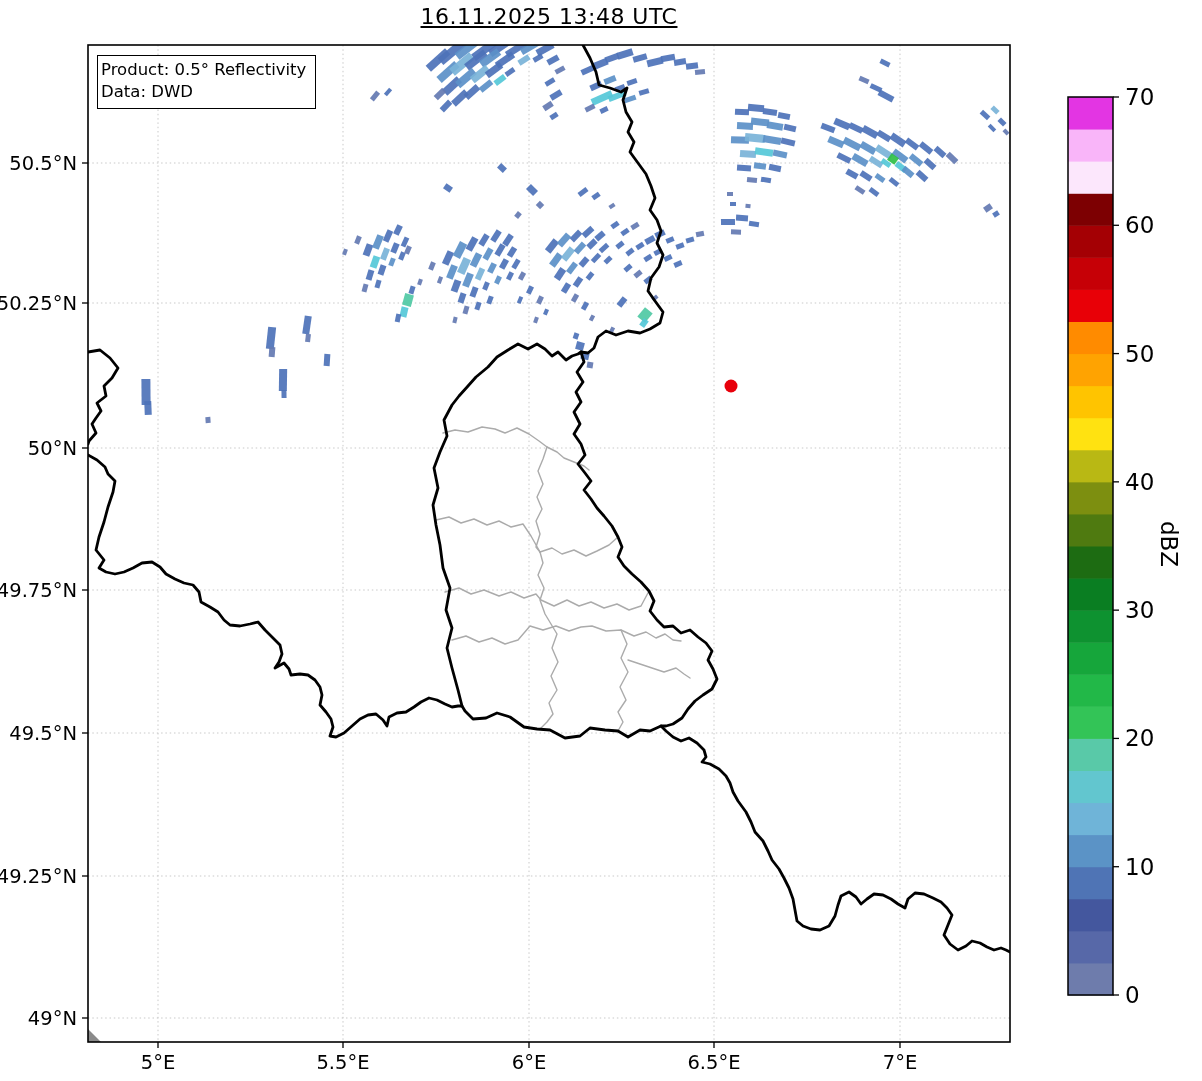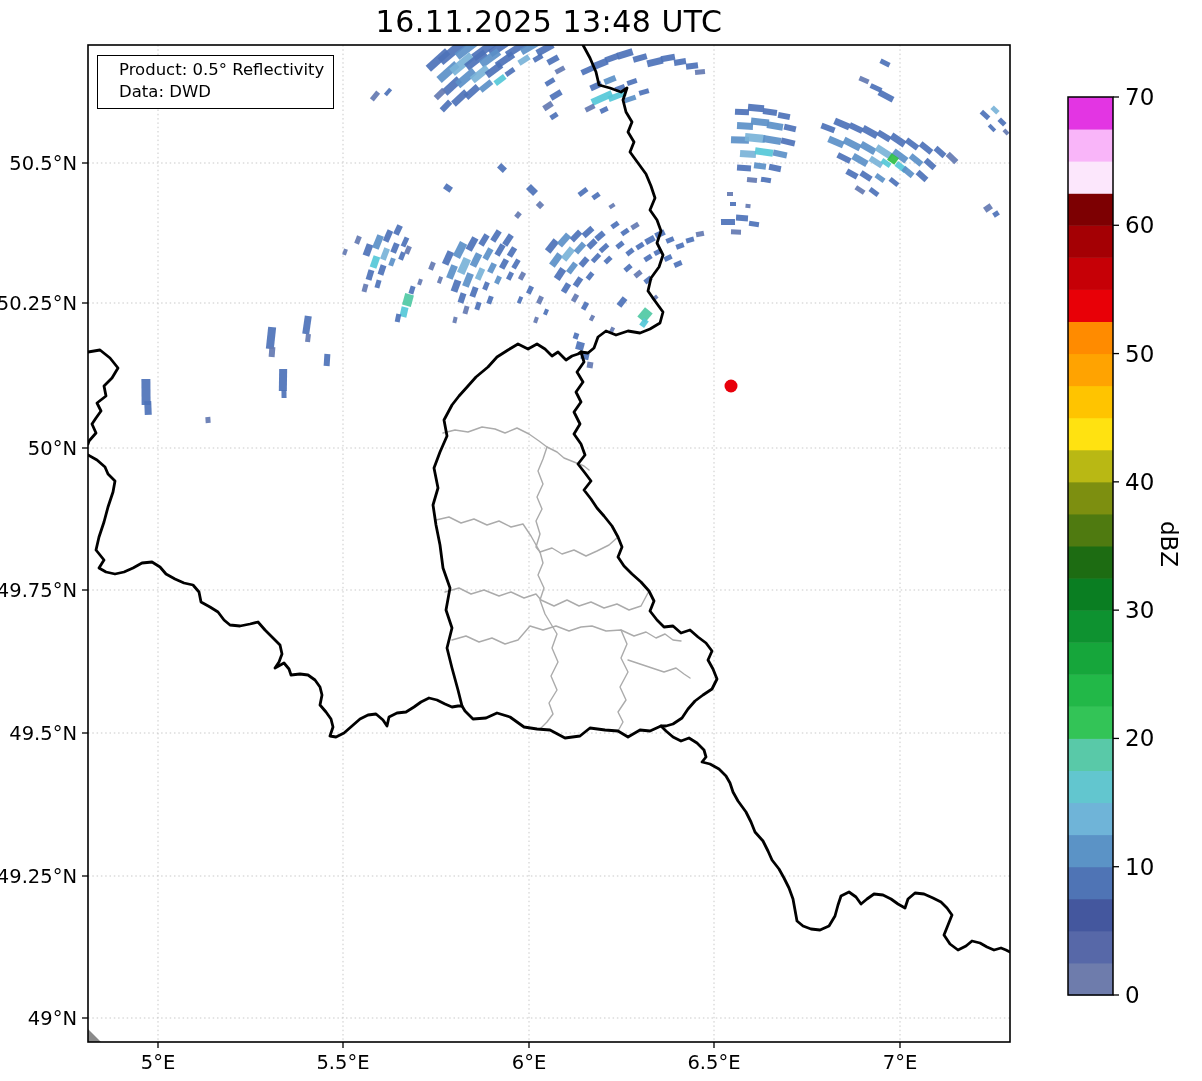--- a/index.html
+++ b/index.html
@@ -1,22 +1,22 @@
 <!DOCTYPE html>
 <html><head>
 <meta charset="utf-8">
 <style>
   html,body{margin:0;padding:0;background:#fff;}
   .fig{position:relative;width:1202px;height:1081px;background:#ffffff;
        font-family:"DejaVu Sans","Liberation Sans",sans-serif;overflow:hidden;}
   .fig svg{position:absolute;left:0;top:0;}
   .title{position:absolute;left:88px;top:4px;width:922px;text-align:center;
-         font-size:30px;color:#000;letter-spacing:0.5px;}
+         font-size:22px;color:#000;letter-spacing:0.5px;text-decoration:underline;}
   .infobox{position:absolute;left:97px;top:55px;background:#fff;border:1.5px solid #000;
-           padding:3px 9px 5px 21px;font-size:16.5px;line-height:1.32;color:#000;z-index:3;}
+           padding:3px 9px 5px 3px;font-size:16.5px;line-height:1.32;color:#000;z-index:3;}
   .dbz{position:absolute;left:1124px;top:531px;width:90px;text-align:center;
        font-size:23px;color:#000;transform:rotate(90deg);}
 </style>
 </head>
 <body>
 
 <div class="fig">
   <svg id="map-svg" width="1202" height="1081" viewBox="0 0 1202 1081">
       <defs>
         <clipPath id="plotclip">

